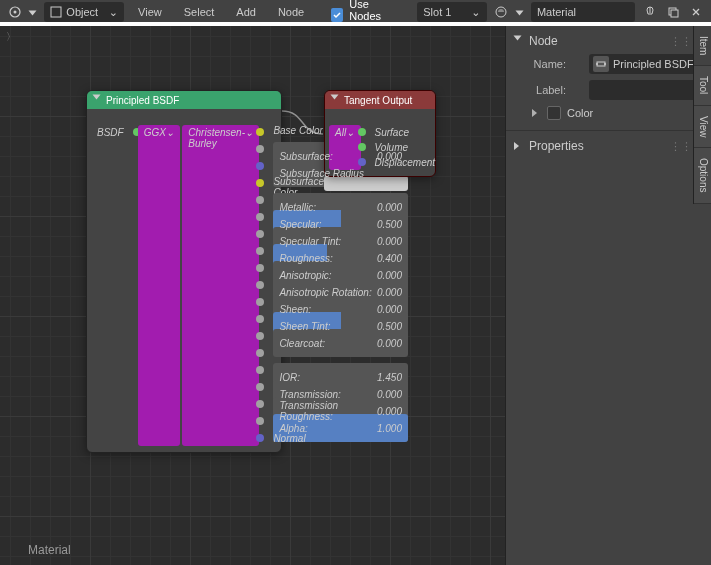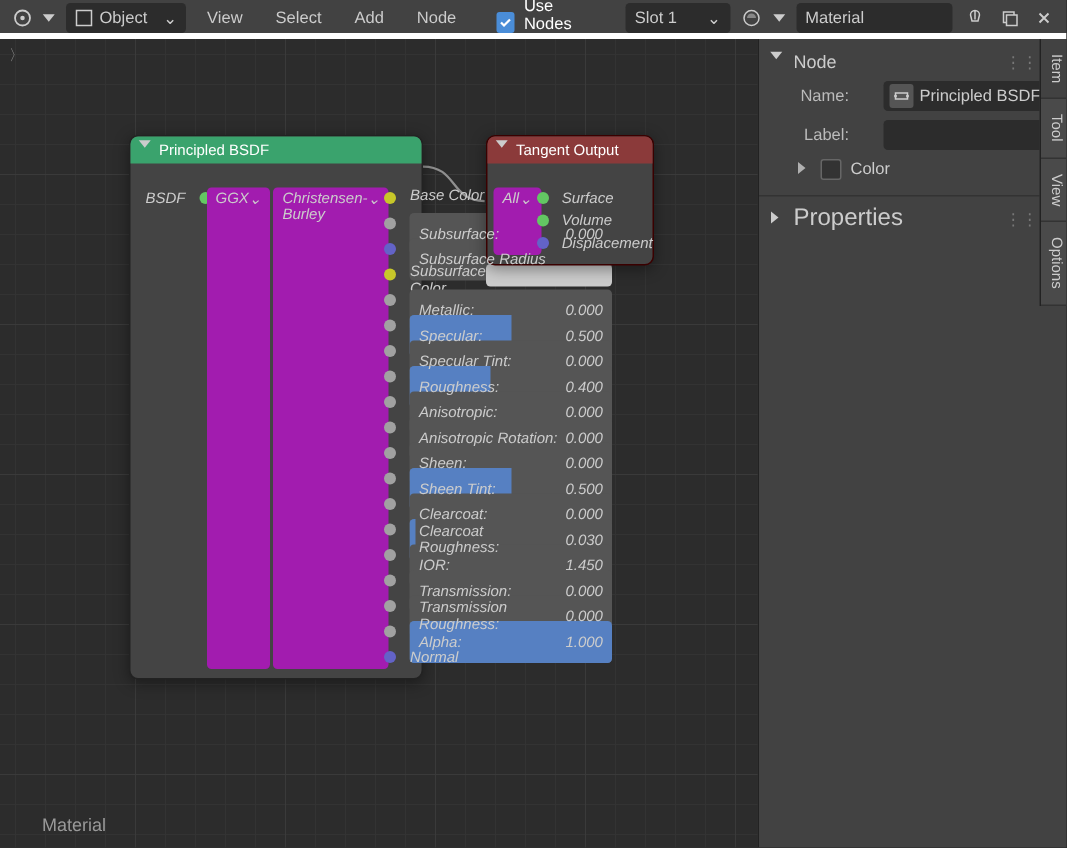--- a/index.html
+++ b/index.html
@@ -263,25 +263,20 @@
             <div class="prop-row">
               <span class="sock left value"></span>
               <div class="slider">
                 <span class="fill" style="width:0%"></span>
                 <span class="sl-label">Clearcoat:</span>
                 <span class="sl-val">0.000</span>
               </div>
             </div>
             <div class="prop-row">
               <span class="sock left value"></span>
-              <div class="slider">
-                <span class="fill" style="width:3%"></span>
-                <span class="sl-label">Clearcoat Roughness:</span>
-                <span class="sl-val">0.030</span>
-              </div>
             </div>
             <div class="prop-row">
               <span class="sock left value"></span>
               <div class="slider">
                 <span class="sl-label">IOR:</span>
                 <span class="sl-val">1.450</span>
               </div>
             </div>
             <div class="prop-row">
               <span class="sock left value"></span>
@@ -362,21 +357,21 @@
           <span class="tri"></span>
           <span class="checkbox"></span>
           <span>Color</span>
           <span class="dots">☰</span>
         </div>
       </div>
     </div>
     <div class="panel" style="border-top:1px solid #333">
       <div class="panel-h">
         <span class="tri"></span>
-        <span style="font-size:16px">Properties</span>
+        <span style="font-size:12px">Properties</span>
         <span class="grip">⋮⋮⋮</span>
       </div>
     </div>
   </div>
 </div>
 
 <div class="tabstrip">
   <div class="vtab active">Item</div>
   <div class="vtab">Tool</div>
   <div class="vtab">View</div>

